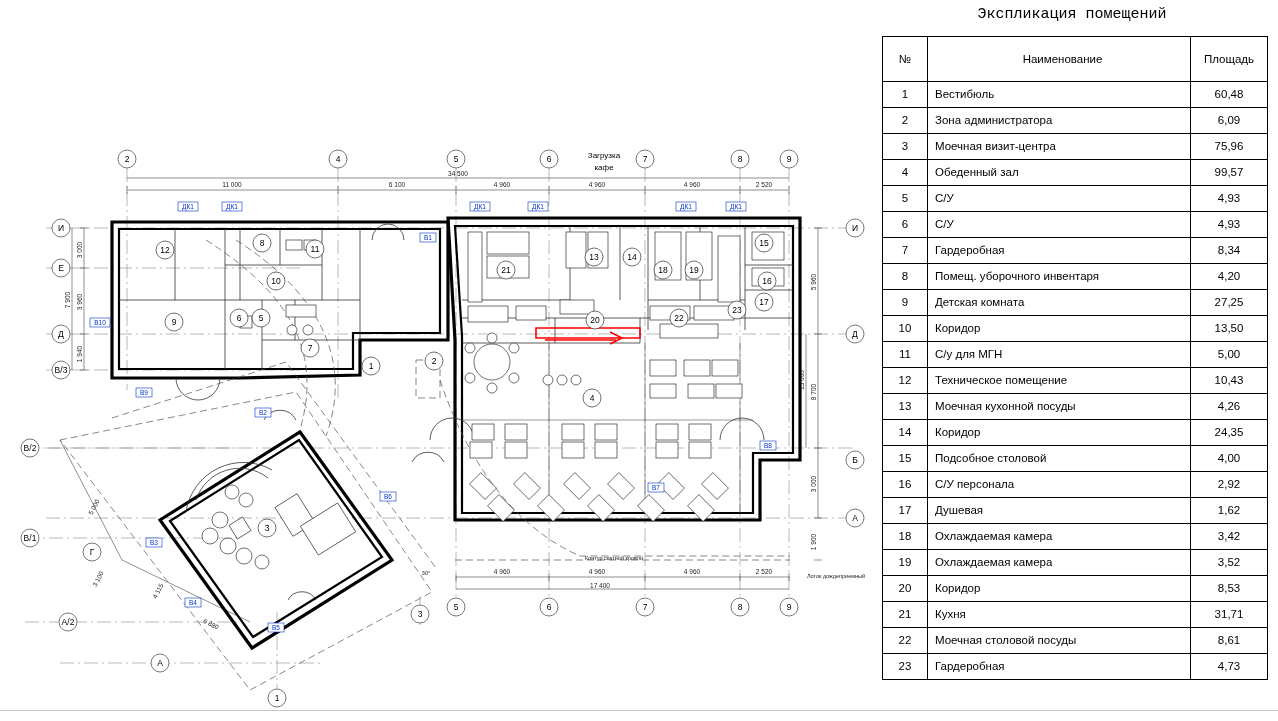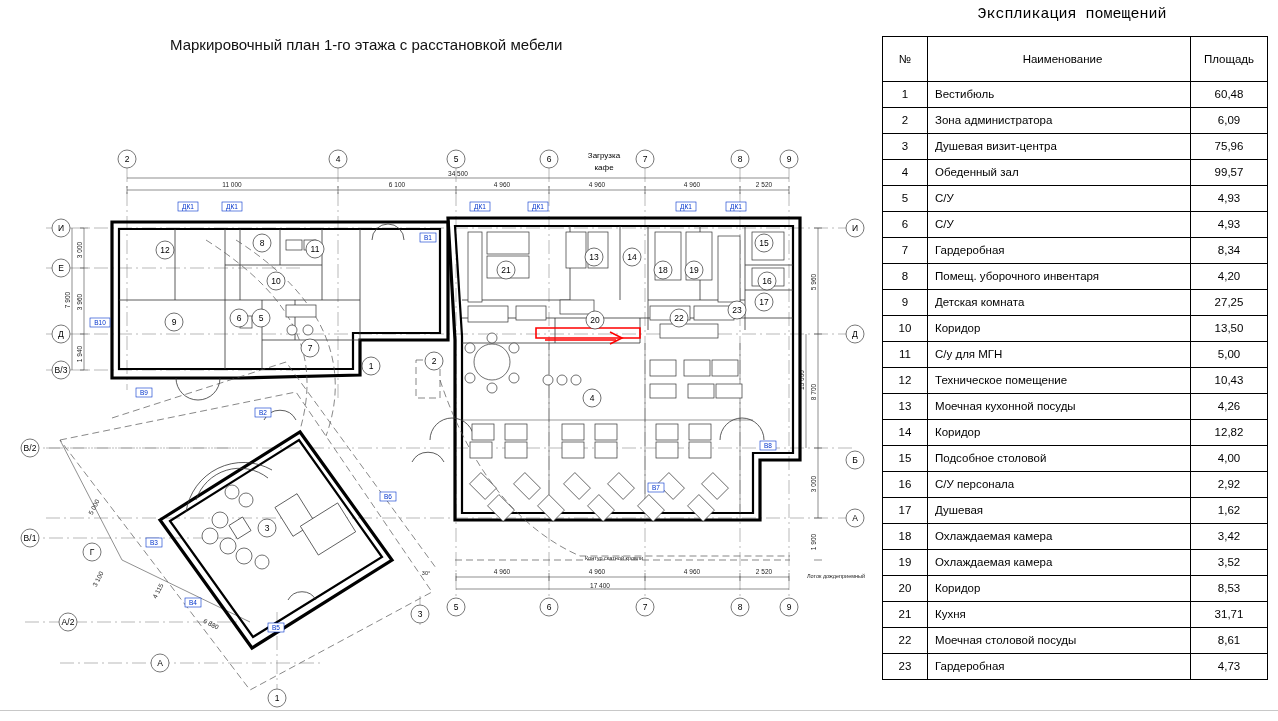--- a/index.html
+++ b/index.html
@@ -77,21 +77,20 @@
     border-top: 1px solid #c8c8c8;
   }
 
   
 </style>
 </head>
 <body>
 
 <div id="plan-area">
 
-  <div id="plan-title">Маркировочный план 1-го этажа  с расстановкой мебели</div>
 
   <svg id="plan-svg" width="872" height="710" viewBox="0 0 872 710">
     <defs>
       <style>
         .ax { stroke:#8a8a8a; stroke-width:0.6; stroke-dasharray:14 4 2 4; fill:none; }
         .wall { stroke:#000; stroke-width:3.2; fill:none; }
         .wall2 { stroke:#000; stroke-width:2.2; fill:none; }
         .thin { stroke:#333; stroke-width:0.8; fill:none; }
         .thin2 { stroke:#555; stroke-width:0.6; fill:none; }
         .dash { stroke:#555; stroke-width:0.7; stroke-dasharray:7 4; fill:none; }
@@ -544,21 +543,21 @@
           <td class="col-name">Вестибюль</td>
           <td class="col-area">60,48</td>
         </tr>
         <tr>
           <td class="col-num">2</td>
           <td class="col-name">Зона администратора</td>
           <td class="col-area">6,09</td>
         </tr>
         <tr>
           <td class="col-num">3</td>
-          <td class="col-name">Душевая визит-центра</td>
+          <td class="col-name">Моечная визит-центра</td>
           <td class="col-area">75,96</td>
         </tr>
         <tr>
           <td class="col-num">4</td>
           <td class="col-name">Обеденный зал</td>
           <td class="col-area">99,57</td>
         </tr>
         <tr>
           <td class="col-num">5</td>
           <td class="col-name">С/У</td>
@@ -600,21 +599,21 @@
           <td class="col-area">10,43</td>
         </tr>
         <tr>
           <td class="col-num">13</td>
           <td class="col-name">Моечная кухонной посуды</td>
           <td class="col-area">4,26</td>
         </tr>
         <tr>
           <td class="col-num">14</td>
           <td class="col-name">Коридор</td>
-          <td class="col-area">12,82</td>
+          <td class="col-area">24,35</td>
         </tr>
         <tr>
           <td class="col-num">15</td>
           <td class="col-name">Подсобное столовой</td>
           <td class="col-area">4,00</td>
         </tr>
         <tr>
           <td class="col-num">16</td>
           <td class="col-name">С/У персонала</td>
           <td class="col-area">2,92</td>

